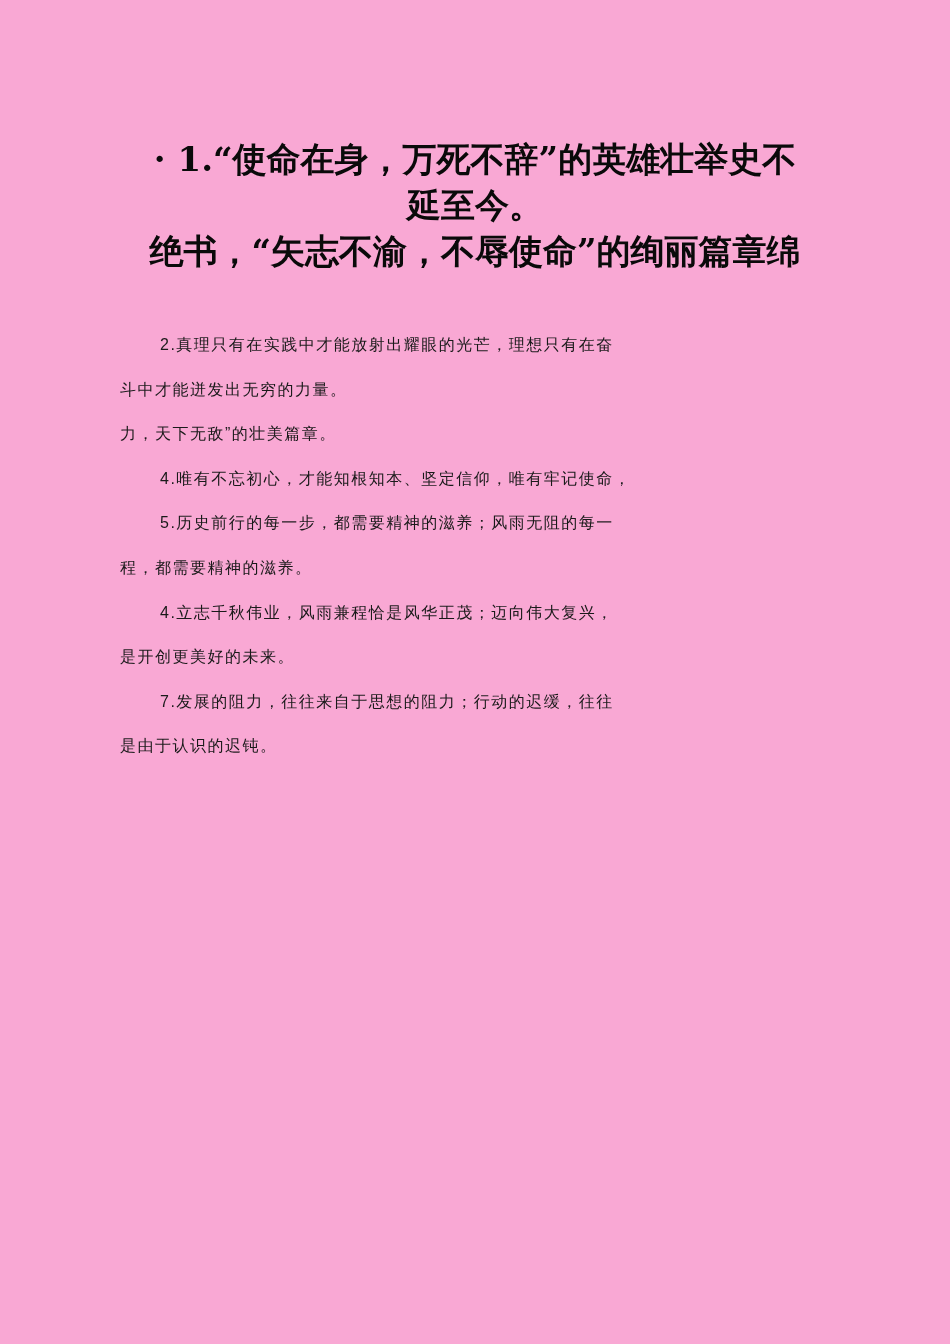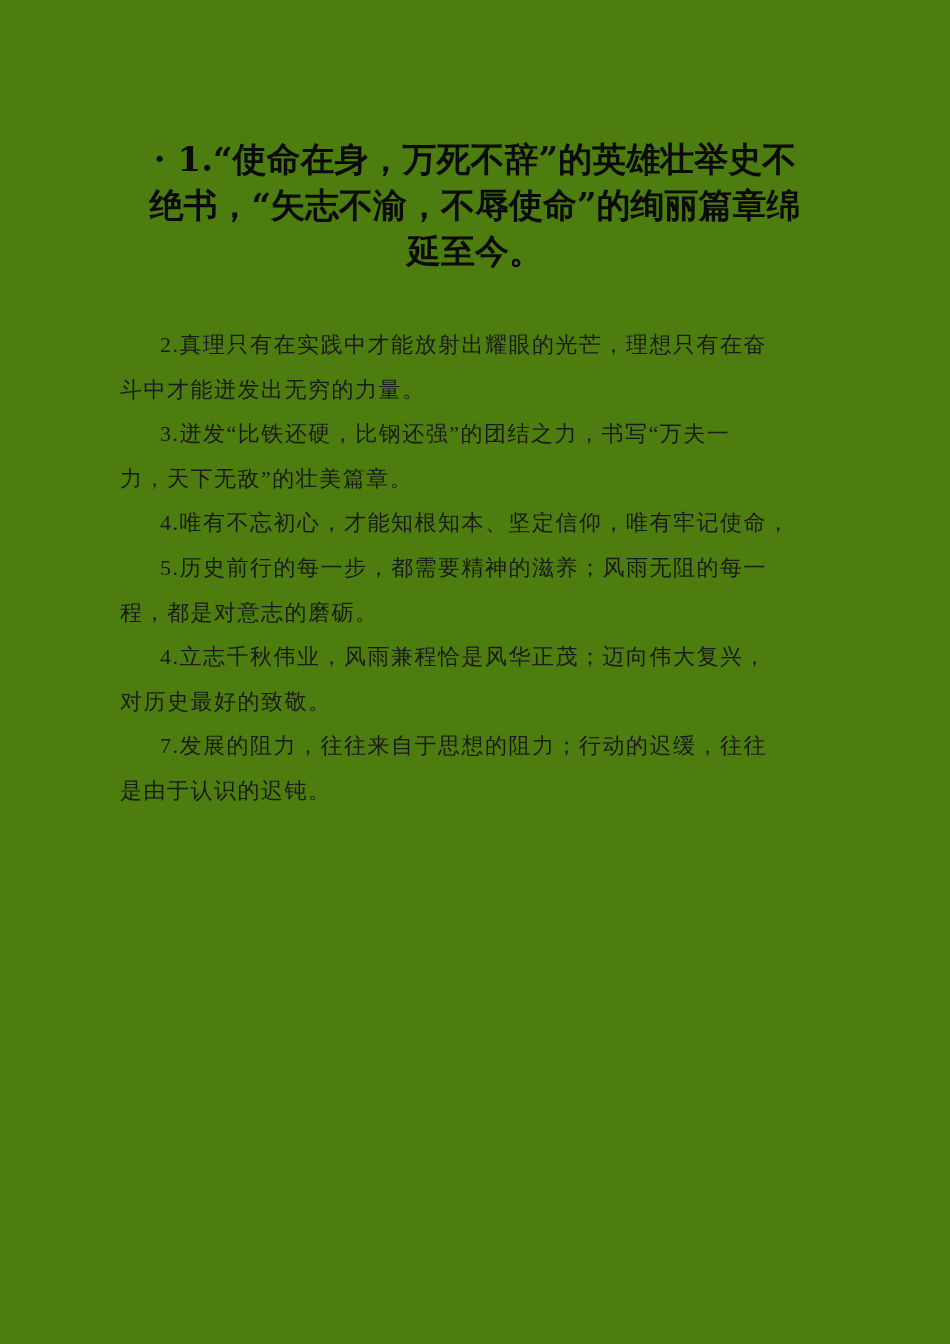--- a/index.html
+++ b/index.html
@@ -13,21 +13,21 @@
       position: relative;
       overflow: hidden;
       color: #111111;
     }
     .page {
       position: absolute;
       left: 0;
       top: 0;
       width: 950px;
       height: 1344px;
-      background: #4d7c0f;
+      background: #f9a8d4;
     }
     .title {
       position: absolute;
       left: 110px;
       top: 136px;
       width: 730px;
       text-align: center;
       font-family: "DejaVu Serif", "Liberation Serif", serif;
       font-weight: bold;
       font-size: 34px;
@@ -39,67 +39,66 @@
       display: block;
       white-space: nowrap;
     }
     .body {
       position: absolute;
       left: 120px;
       top: 323px;
       width: 720px;
     }
     .para {
-      font-family: Liberation Serif, serif;
-      font-size: 22px;
+      font-family: Liberation Sans, sans-serif;
+      font-size: 16px;
       line-height: 44.6px;
       color: #1a1a1a;
       margin: 0;
       letter-spacing: 1.5px;
     }
     .para .line {
       display: block;
       white-space: nowrap;
     }
     .para .line.first {
       padding-left: 40px;
     }
   </style>
 </head>
 <body>
 
 <div class="page">
 
   <div class="title">
     <span class="line">· 1.“使命在身，万死不辞”的英雄壮举史不</span>
+    <span class="line">延至今。</span>
     <span class="line">绝书，“矢志不渝，不辱使命”的绚丽篇章绵</span>
-    <span class="line">延至今。</span>
   </div>
 
   <div class="body">
     <p class="para">
       <span class="line first">2.真理只有在实践中才能放射出耀眼的光芒，理想只有在奋</span>
       <span class="line">斗中才能迸发出无穷的力量。</span>
     </p>
     <p class="para">
-      <span class="line first">3.迸发“比铁还硬，比钢还强”的团结之力，书写“万夫一</span>
       <span class="line">力，天下无敌”的壮美篇章。</span>
     </p>
     <p class="para">
       <span class="line first">4.唯有不忘初心，才能知根知本、坚定信仰，唯有牢记使命，</span>
     </p>
     <p class="para">
       <span class="line first">5.历史前行的每一步，都需要精神的滋养；风雨无阻的每一</span>
-      <span class="line">程，都是对意志的磨砺。</span>
+      <span class="line">程，都需要精神的滋养。</span>
     </p>
     <p class="para">
       <span class="line first">4.立志千秋伟业，风雨兼程恰是风华正茂；迈向伟大复兴，</span>
     </p>
     <p class="para">
-      <span class="line">对历史最好的致敬。</span>
+      <span class="line">是开创更美好的未来。</span>
     </p>
     <p class="para">
       <span class="line first">7.发展的阻力，往往来自于思想的阻力；行动的迟缓，往往</span>
       <span class="line">是由于认识的迟钝。</span>
     </p>
   </div>
 
 </div>
 
 </body></html>

